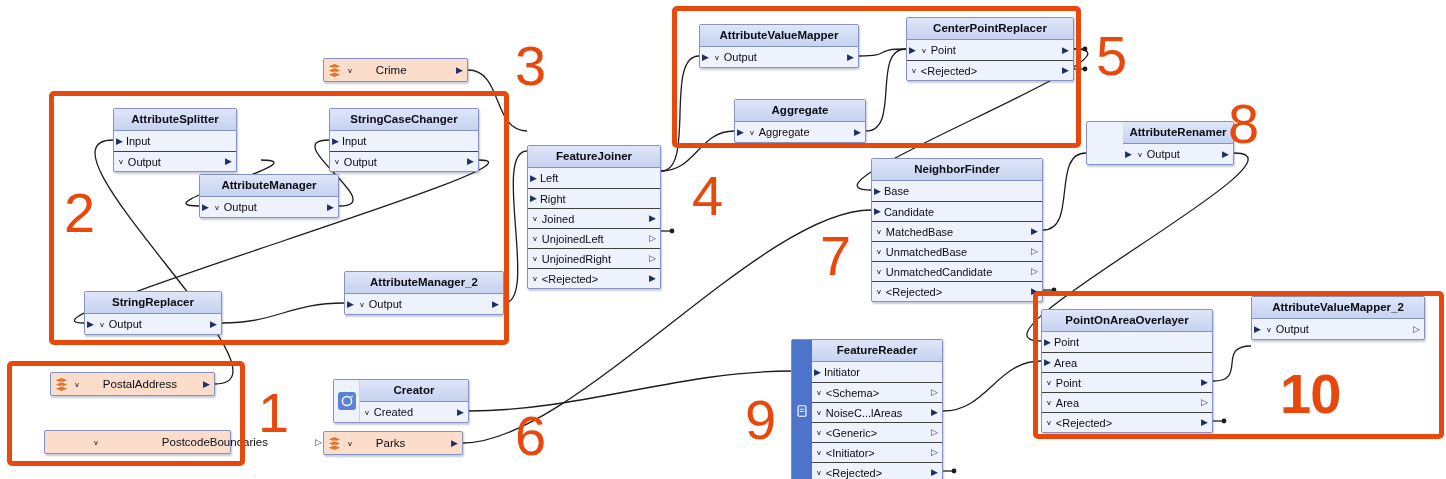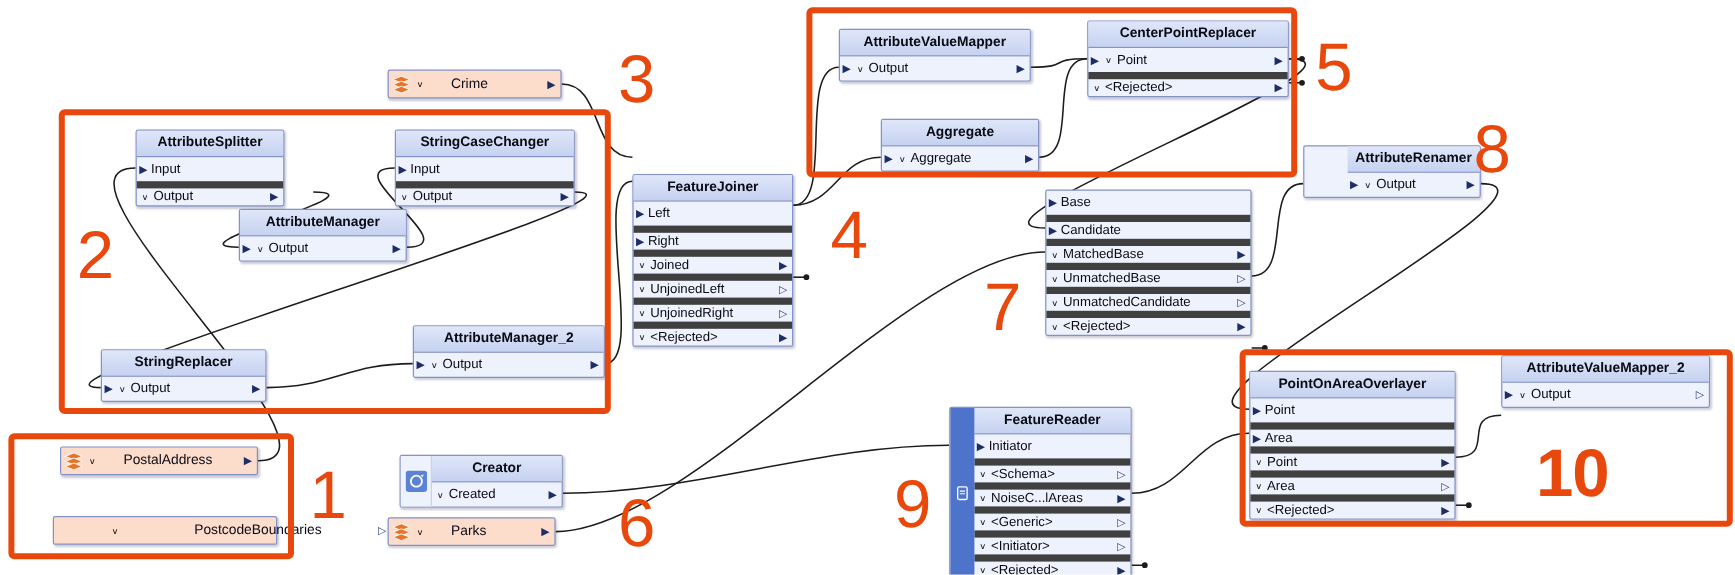--- a/index.html
+++ b/index.html
@@ -9,21 +9,21 @@
   .wire { fill:none; stroke:#1c1c1c; stroke-width:1.3px; }
   .stub-dot { fill:#1c1c1c; }
 
   .node { position:absolute; z-index:2; background:#eef2fc; border:1.5px solid #8492c4;
           border-radius:2px; box-shadow:1px 1.5px 2px rgba(60,70,110,.28);
           font-size:11px; color:#0a0a14; }
   .nhead { height:22px; line-height:20px; text-align:center; font-weight:bold; font-size:11.5px;
            background:linear-gradient(#dfe6f9,#c5d2f0); border-bottom:1px solid #8492c4;
            padding:0 4px; white-space:nowrap; overflow:hidden; }
   .nrow { height:20px; display:flex; align-items:center; padding:0 4px 0 2px; white-space:nowrap; }
-  .nrow + .nrow { border-top:6px solid #404040; }
+  .nrow + .nrow { border-top:1px solid #404040; }
   .arrow { color:#1d2d66; font-size:9px; line-height:1; }
   .arrow.in { margin-right:3px; }
   .arrow.out { margin-left:auto; padding-left:4px; }
   .arrow.hollow { color:#2a3a72; }
   .chev { font-size:8px; color:#1a1a1a; margin:0 4px 0 2px; transform:scaleY(.85); }
   .nlabel { padding-right:2px; }
 
   .node.has-icon { padding-left:26px; }
   .creator-icon { position:absolute; left:0; top:0; bottom:0; width:26px; display:flex;
                   align-items:center; justify-content:center; background:#eef2fc;
@@ -227,20 +227,21 @@
         <span class="nlabel">Point</span>
         <span class="arrow out">▶</span>
       </div>
       <div class="nrow">
         <span class="chev">∨</span>
         <span class="nlabel">&lt;Rejected&gt;</span>
         <span class="arrow out">▶</span>
       </div>
     </div>
     <div class="node" style="left: 871px; top: 158px; width: 172px;">
+      <div class="nhead">NeighborFinder</div>
       <div class="nrow">
         <span class="arrow in">▶</span>
         <span class="nlabel">Base</span>
       </div>
       <div class="nrow">
         <span class="arrow in">▶</span>
         <span class="nlabel">Candidate</span>
       </div>
       <div class="nrow">
         <span class="chev">∨</span>

